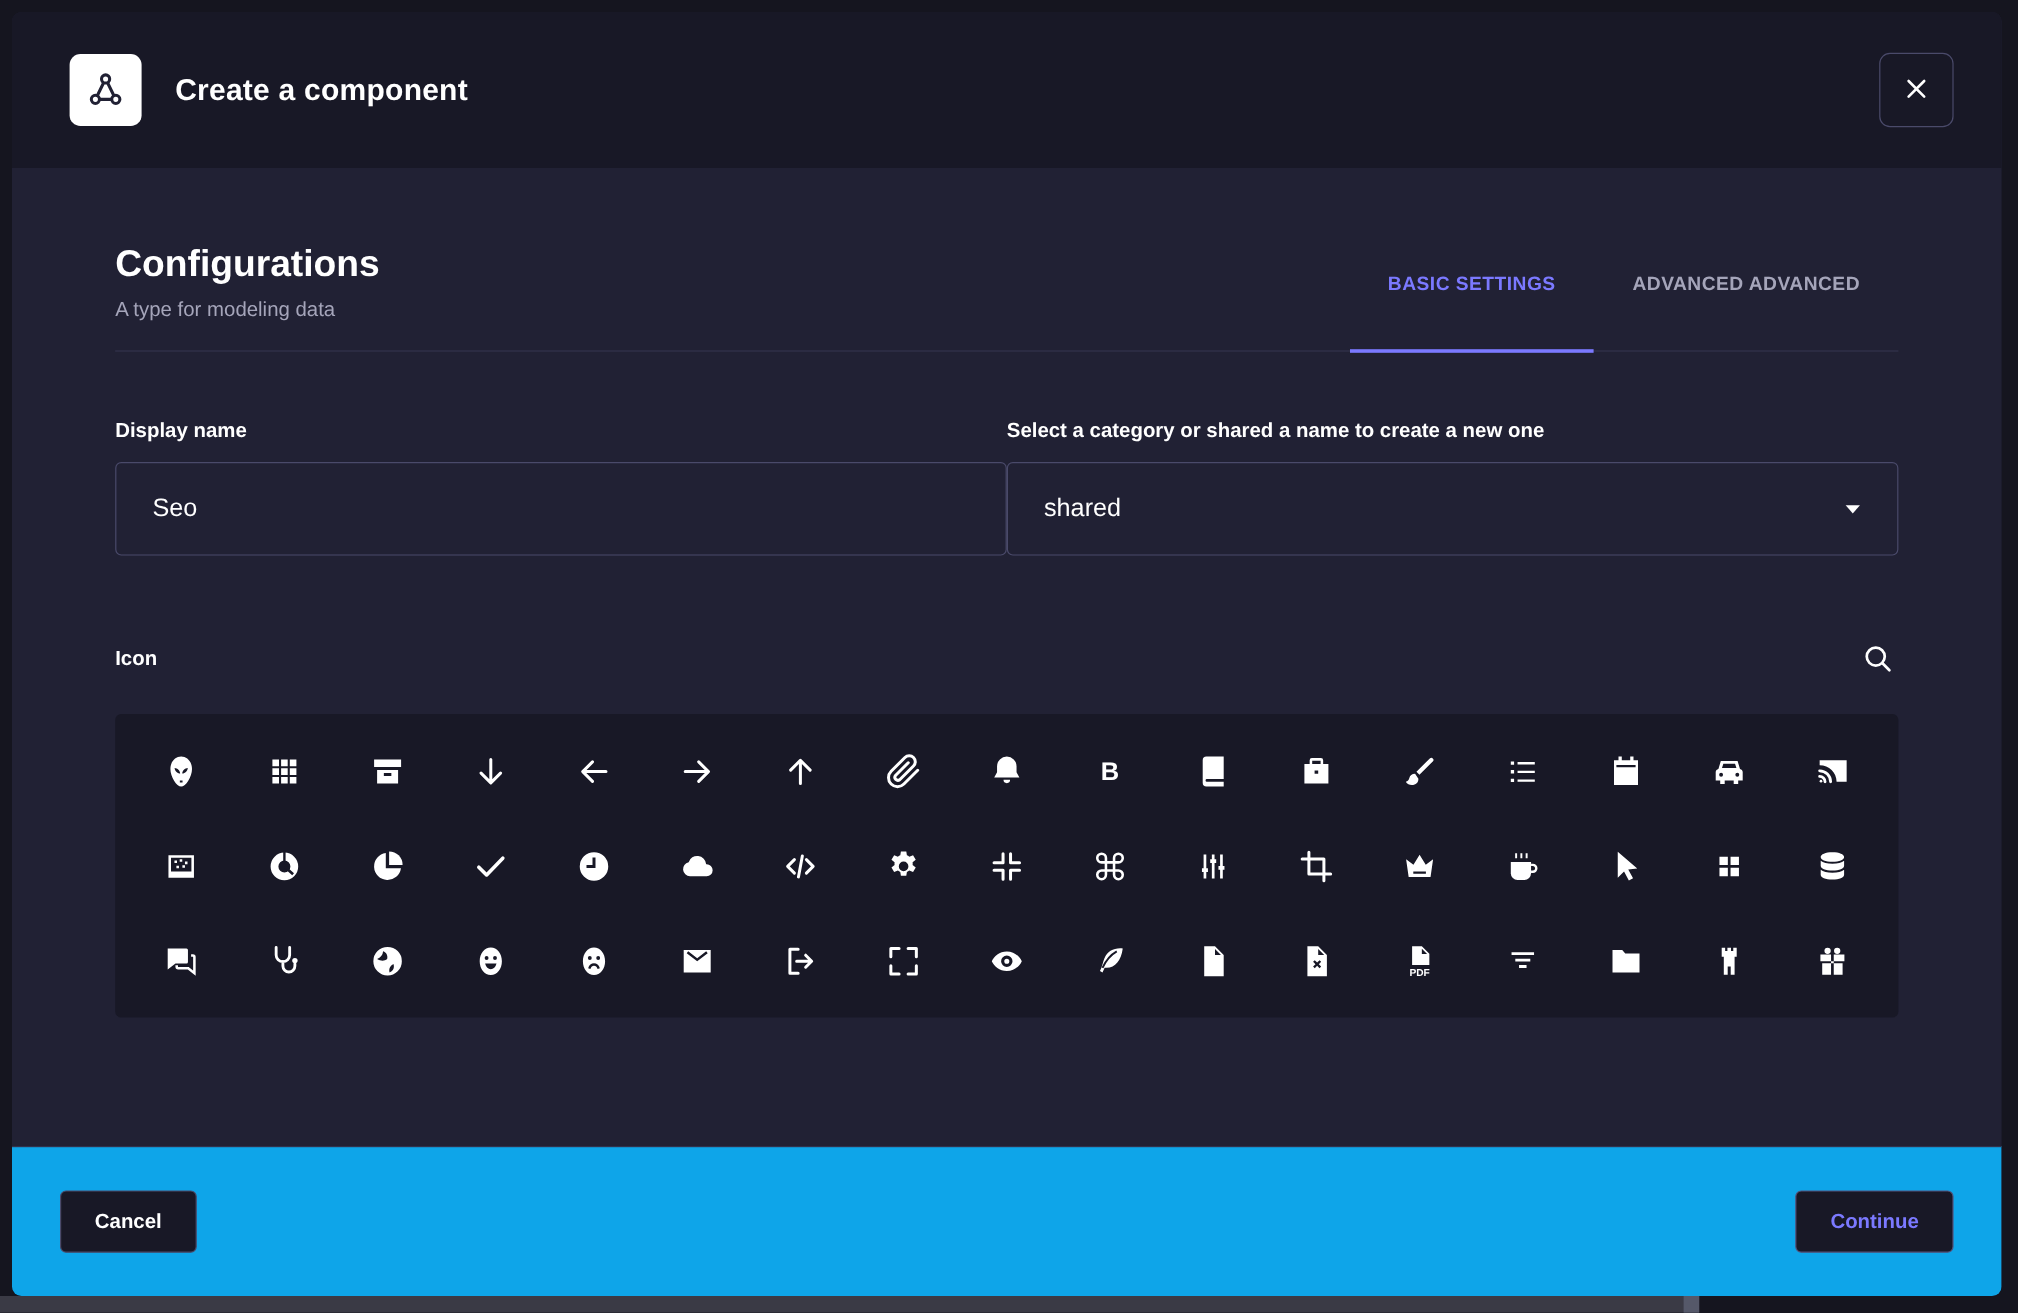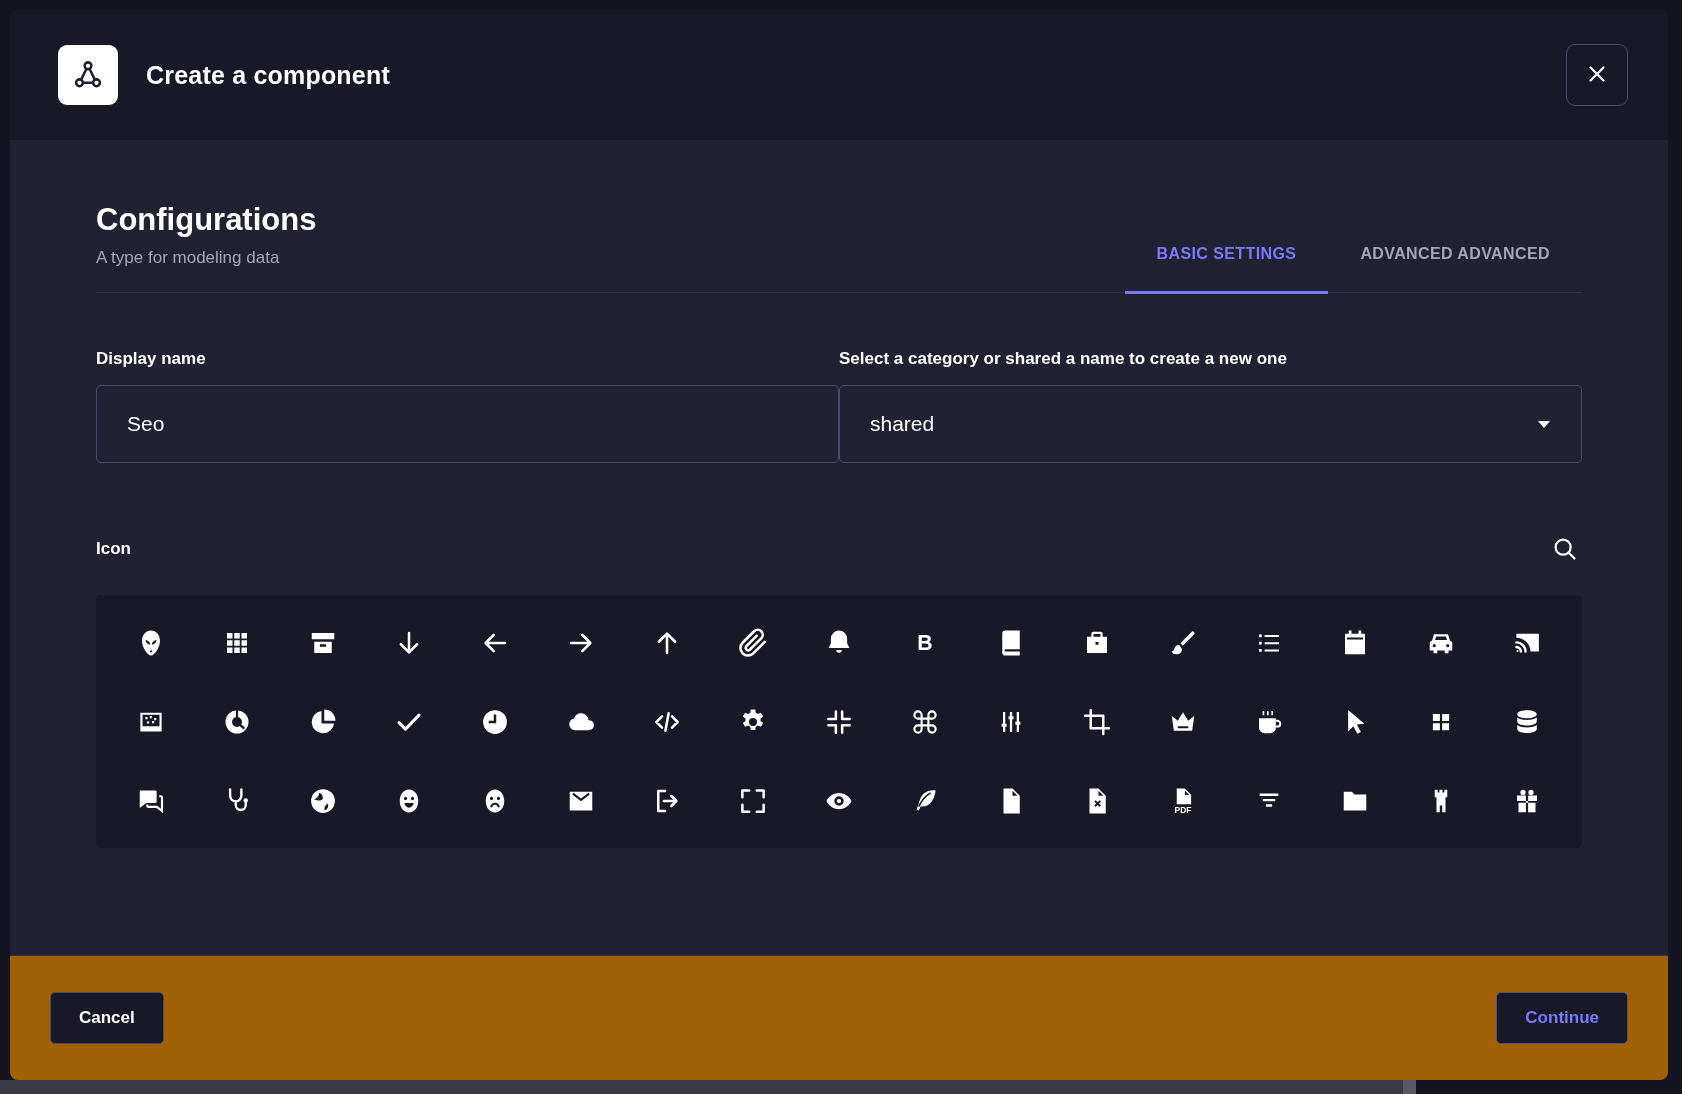--- a/index.html
+++ b/index.html
@@ -29,21 +29,21 @@
 
   .body { flex:1 1 auto; padding:0 86px; }
 
   .section-head { margin-top:62px; display:flex; justify-content:space-between; align-items:flex-end;
     border-bottom:1px solid #32324d; }
   .titles { padding-bottom:24px; }
   .titles h2 { color:#ffffff; font-size:31px; font-weight:700; }
   .titles p { color:#a5a5ba; font-size:17px; margin-top:10px; }
   .tabs { display:flex; }
   .tab { background:none; border:none; color:#a5a5ba; font-family:inherit; font-size:16px; font-weight:700;
-    letter-spacing:.4px; padding:0 32px 28px; cursor:pointer; border-bottom:3px solid transparent;
+    letter-spacing:.4px; padding:0 32px 44px; cursor:pointer; border-bottom:3px solid transparent;
     margin-bottom:-2px; }
   .tab.active { color:#7b79ff; border-bottom-color:#7b79ff; }
 
   .fields { margin-top:56px; display:grid; grid-template-columns:1fr 1fr; }
   .field label { display:block; color:#ffffff; font-size:17px; font-weight:700; margin-bottom:16px; }
   .text-input { width:100%; height:78px; background:transparent; border:1px solid #4a4a6a; border-radius:5px;
     color:#ffffff; font-size:21px; font-family:inherit; padding:0 30px; outline:none; }
   .select { width:100%; height:78px; border:1px solid #4a4a6a; border-radius:5px; display:flex;
     align-items:center; justify-content:space-between; padding:0 24px 0 30px; cursor:pointer; }
   .select span:first-child { color:#ffffff; font-size:21px; }
@@ -52,21 +52,21 @@
   .icon-head { margin-top:70px; display:flex; align-items:center; justify-content:space-between; }
   .icon-head label { color:#ffffff; font-size:17px; font-weight:700; }
   .search-btn { background:none; border:none; cursor:pointer; padding:0; width:32px; height:32px; }
   .search-btn svg { width:30px; height:30px; display:block; }
 
   .icon-grid { margin-top:30px; background:#181826; border-radius:5px; padding:8px 12px;
     display:grid; grid-template-columns:repeat(17,1fr); grid-auto-rows:79px; }
   .icon-cell { display:flex; align-items:center; justify-content:center; cursor:pointer; border-radius:4px; }
   .icon-cell svg { width:30px; height:30px; display:block; }
 
-  footer { flex:0 0 auto; height:125px; background:#a16207; border-top:1px solid #32324d;
+  footer { flex:0 0 auto; height:125px; background:#0ea5e9; border-top:1px solid #32324d;
     display:flex; align-items:center; justify-content:space-between; padding:4px 40px; }
   .btn { font-family:inherit; font-size:17px; font-weight:700; padding:15px 28px; border-radius:5px;
     cursor:pointer; background:#181826; }
   .btn.cancel { color:#ffffff; border:1px solid #4a4a6a; }
   .btn.continue { color:#7b79ff; border:1px solid #53537c; }
 </style>
 </head>
 <body>
 
 <div class="screen">

